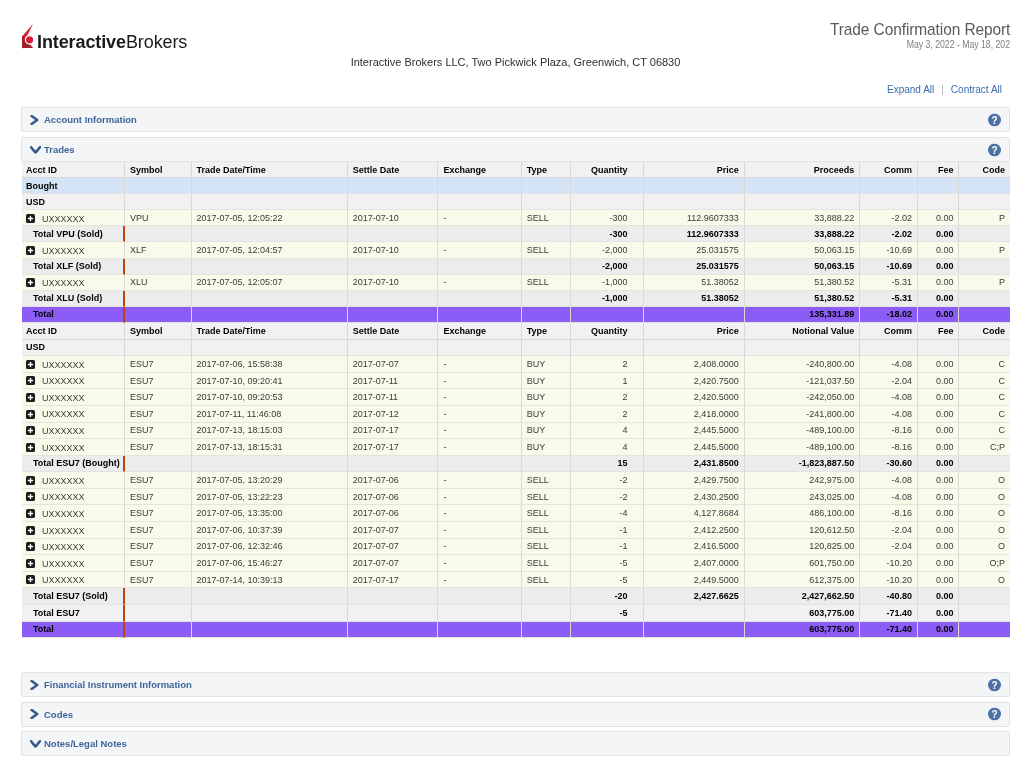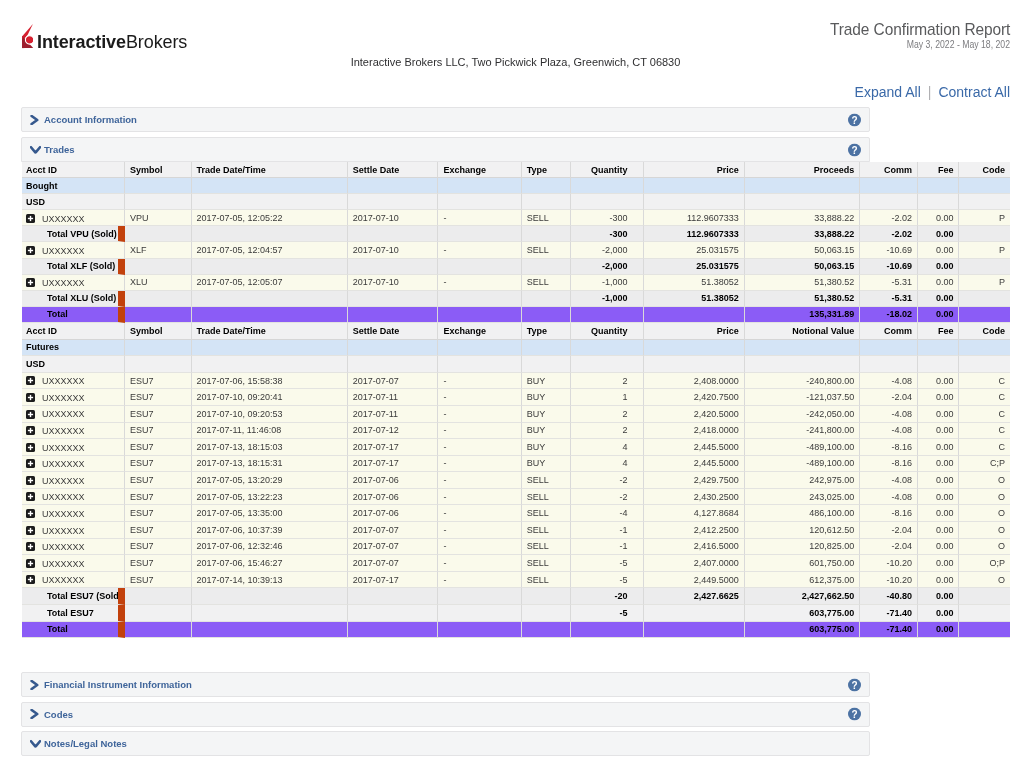--- a/index.html
+++ b/index.html
@@ -1,36 +1,36 @@
 <!DOCTYPE html>
 <html><head><meta charset="utf-8"><title>Trade Confirmation Report</title>
 <style>
 html,body{margin:0;padding:0;background:#fff}
 body{width:1031px;height:776px;position:relative;font-family:"Liberation Sans",sans-serif;overflow:hidden}
 .logotx{position:absolute;left:37px;top:32.3px;font-size:18px;color:#1b1b1b;letter-spacing:-0.1px}
 .logotx b{font-weight:bold}
 .title{position:absolute;right:21px;top:20.3px;font-size:16.6px;letter-spacing:-0.1px;color:#595a5c;transform:scaleX(0.933);transform-origin:100% 0;white-space:nowrap}
 .dates{position:absolute;right:21px;top:38px;font-size:10.6px;color:#7d7d80;transform:scaleX(0.82);transform-origin:100% 0;white-space:nowrap}
 .addr{position:absolute;left:0;right:0;top:56px;text-align:center;font-size:11px;color:#2f2f31}
-.links{position:absolute;right:21px;top:84px;font-size:14px;color:#3a69a8}
+.links{position:absolute;right:29px;top:84px;font-size:10px;color:#3a69a8}
 .links i{font-style:normal;color:#b0b0b3;padding:0 7px}
-.bar{position:absolute;left:21px;width:849px;height:25px;box-sizing:border-box;background:#f4f5f6;border:1px solid #e3e3e5;border-radius:2px}
+.bar{position:absolute;left:21px;width:989px;height:25px;box-sizing:border-box;background:#f4f5f6;border:1px solid #e3e3e5;border-radius:2px}
 .bar .lab{position:absolute;left:22px;top:0;height:100%;display:flex;align-items:center;font-size:9.5px;font-weight:bold;color:#3e649a}
 .bar .cv{position:absolute;left:8px;top:50%;transform:translateY(-50%)}
 .bar .qi{position:absolute;right:8px;top:50%;transform:translateY(-50%)}
 table{position:absolute;left:22px;top:162px;width:794px;table-layout:fixed;border-collapse:separate;border-spacing:0;font-size:9px;color:#3a3a3a}
 td{overflow:hidden;white-space:nowrap;vertical-align:middle;padding:0;border-bottom:1px solid #e3e3e0;box-sizing:border-box}
 tr.s td{height:16.1px}
 tr.f td{height:16.6px}
 td.l{text-align:left;padding-left:5px;border-right:1px solid #d9d9d9}
 td.r{text-align:right;padding-right:5px;border-right:1px solid #d9d9d9}
 td:last-child{border-right:none}
 td:nth-child(7){padding-right:15px}
 td.h1{padding-left:4px}
-td.ti{padding-left:25px;border-right:7px solid #c2410c}
+td.ti{padding-left:11px;border-right:2px solid #c2410c}
 tr.hd td{background:#f1f1f2;font-weight:bold;color:#000;border-bottom:1px solid #d6d6d6}
 tr.sec td{background:#d4e4f6;font-weight:bold;color:#000}
 tr.cur td{background:#f1f1f2;font-weight:bold;color:#000}
 tr.d td{background:#fafaeb}
 tr.t1 td{background:#ececed;font-weight:bold;color:#000}
 tr.net td{background:#f1f1f2;font-weight:bold;color:#000}
 tr.gr td{background:#8b5cf6;font-weight:bold;color:#000}
 td.a .pl{vertical-align:middle;margin-left:-1px;margin-right:7px;margin-top:0}
 td.a span{vertical-align:middle}
 </style></head>
@@ -241,34 +241,20 @@
         <td class="l">Settle Date</td>
         <td class="l">Exchange</td>
         <td class="l">Type</td>
         <td class="r">Quantity</td>
         <td class="r">Price</td>
         <td class="r">Notional Value</td>
         <td class="r">Comm</td>
         <td class="r">Fee</td>
         <td class="r">Code</td>
       </tr>
-      <tr class="sec f">
-        <td class="l h1">Futures</td>
-        <td class="l"></td>
-        <td class="l"></td>
-        <td class="l"></td>
-        <td class="l"></td>
-        <td class="l"></td>
-        <td class="l"></td>
-        <td class="l"></td>
-        <td class="l"></td>
-        <td class="l"></td>
-        <td class="l"></td>
-        <td class="l"></td>
-      </tr>
       <tr class="cur f">
         <td class="l h1">USD</td>
         <td class="l"></td>
         <td class="l"></td>
         <td class="l"></td>
         <td class="l"></td>
         <td class="l"></td>
         <td class="l"></td>
         <td class="l"></td>
         <td class="l"></td>
@@ -377,20 +363,34 @@
         <td class="l">2017-07-17</td>
         <td class="l">-</td>
         <td class="l">BUY</td>
         <td class="r">4</td>
         <td class="r">2,445.5000</td>
         <td class="r">-489,100.00</td>
         <td class="r">-8.16</td>
         <td class="r">0.00</td>
         <td class="r">C;P</td>
       </tr>
+      <tr class="t1 f">
+        <td class="ti">Total ESU7 (Bought)</td>
+        <td class="l"></td>
+        <td class="l"></td>
+        <td class="l"></td>
+        <td class="l"></td>
+        <td class="l"></td>
+        <td class="r">15</td>
+        <td class="r">2,431.8500</td>
+        <td class="r">-1,823,887.50</td>
+        <td class="r">-30.60</td>
+        <td class="r">0.00</td>
+        <td class="r"></td>
+      </tr>
       <tr class="d f">
         <td class="l a"><svg class="pl" width="9" height="9" viewBox="0 0 9 9">
             <rect x="0" y="0" width="9" height="9" rx="1.6" fill="#1c1c1c"></rect>
             <rect x="1.9" y="3.8" width="5.2" height="1.4" fill="#fff"></rect>
             <rect x="3.8" y="1.9" width="1.4" height="5.2" fill="#fff"></rect>
           </svg><span>UXXXXXX</span></td>
         <td class="l">ESU7</td>
         <td class="l">2017-07-05, 13:20:29</td>
         <td class="l">2017-07-06</td>
         <td class="l">-</td>

